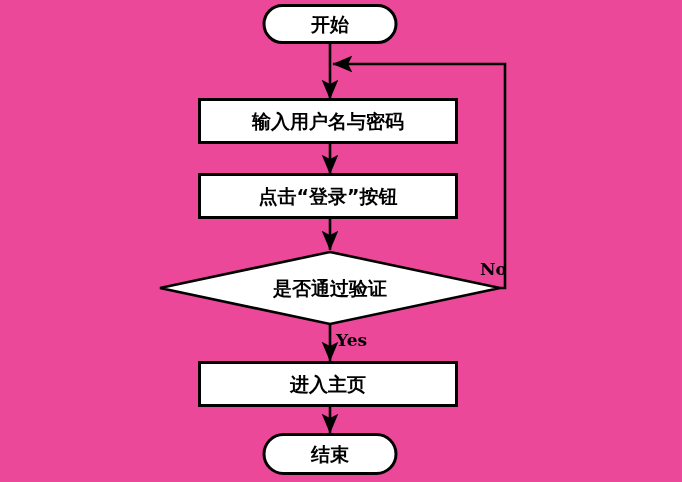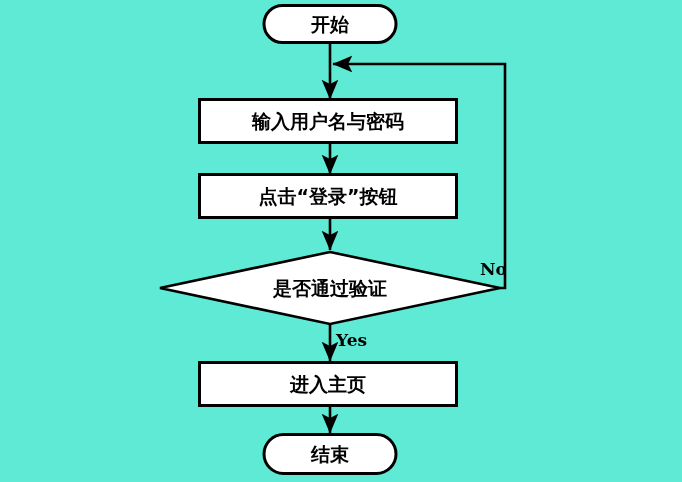--- a/index.html
+++ b/index.html
@@ -10,21 +10,21 @@
   body {
     width: 682px;
     height: 482px;
     overflow: hidden;
     font-family: "Liberation Sans", sans-serif;
   }
   #flowchart-canvas {
     position: relative;
     width: 682px;
     height: 482px;
-    background: #5eead4;
+    background: #ec4899;
   }
   svg#flow-svg {
     display: block;
     width: 682px;
     height: 482px;
   }
   .node-shape {
     fill: #ffffff;
     stroke: #000000;
     stroke-width: 3;

